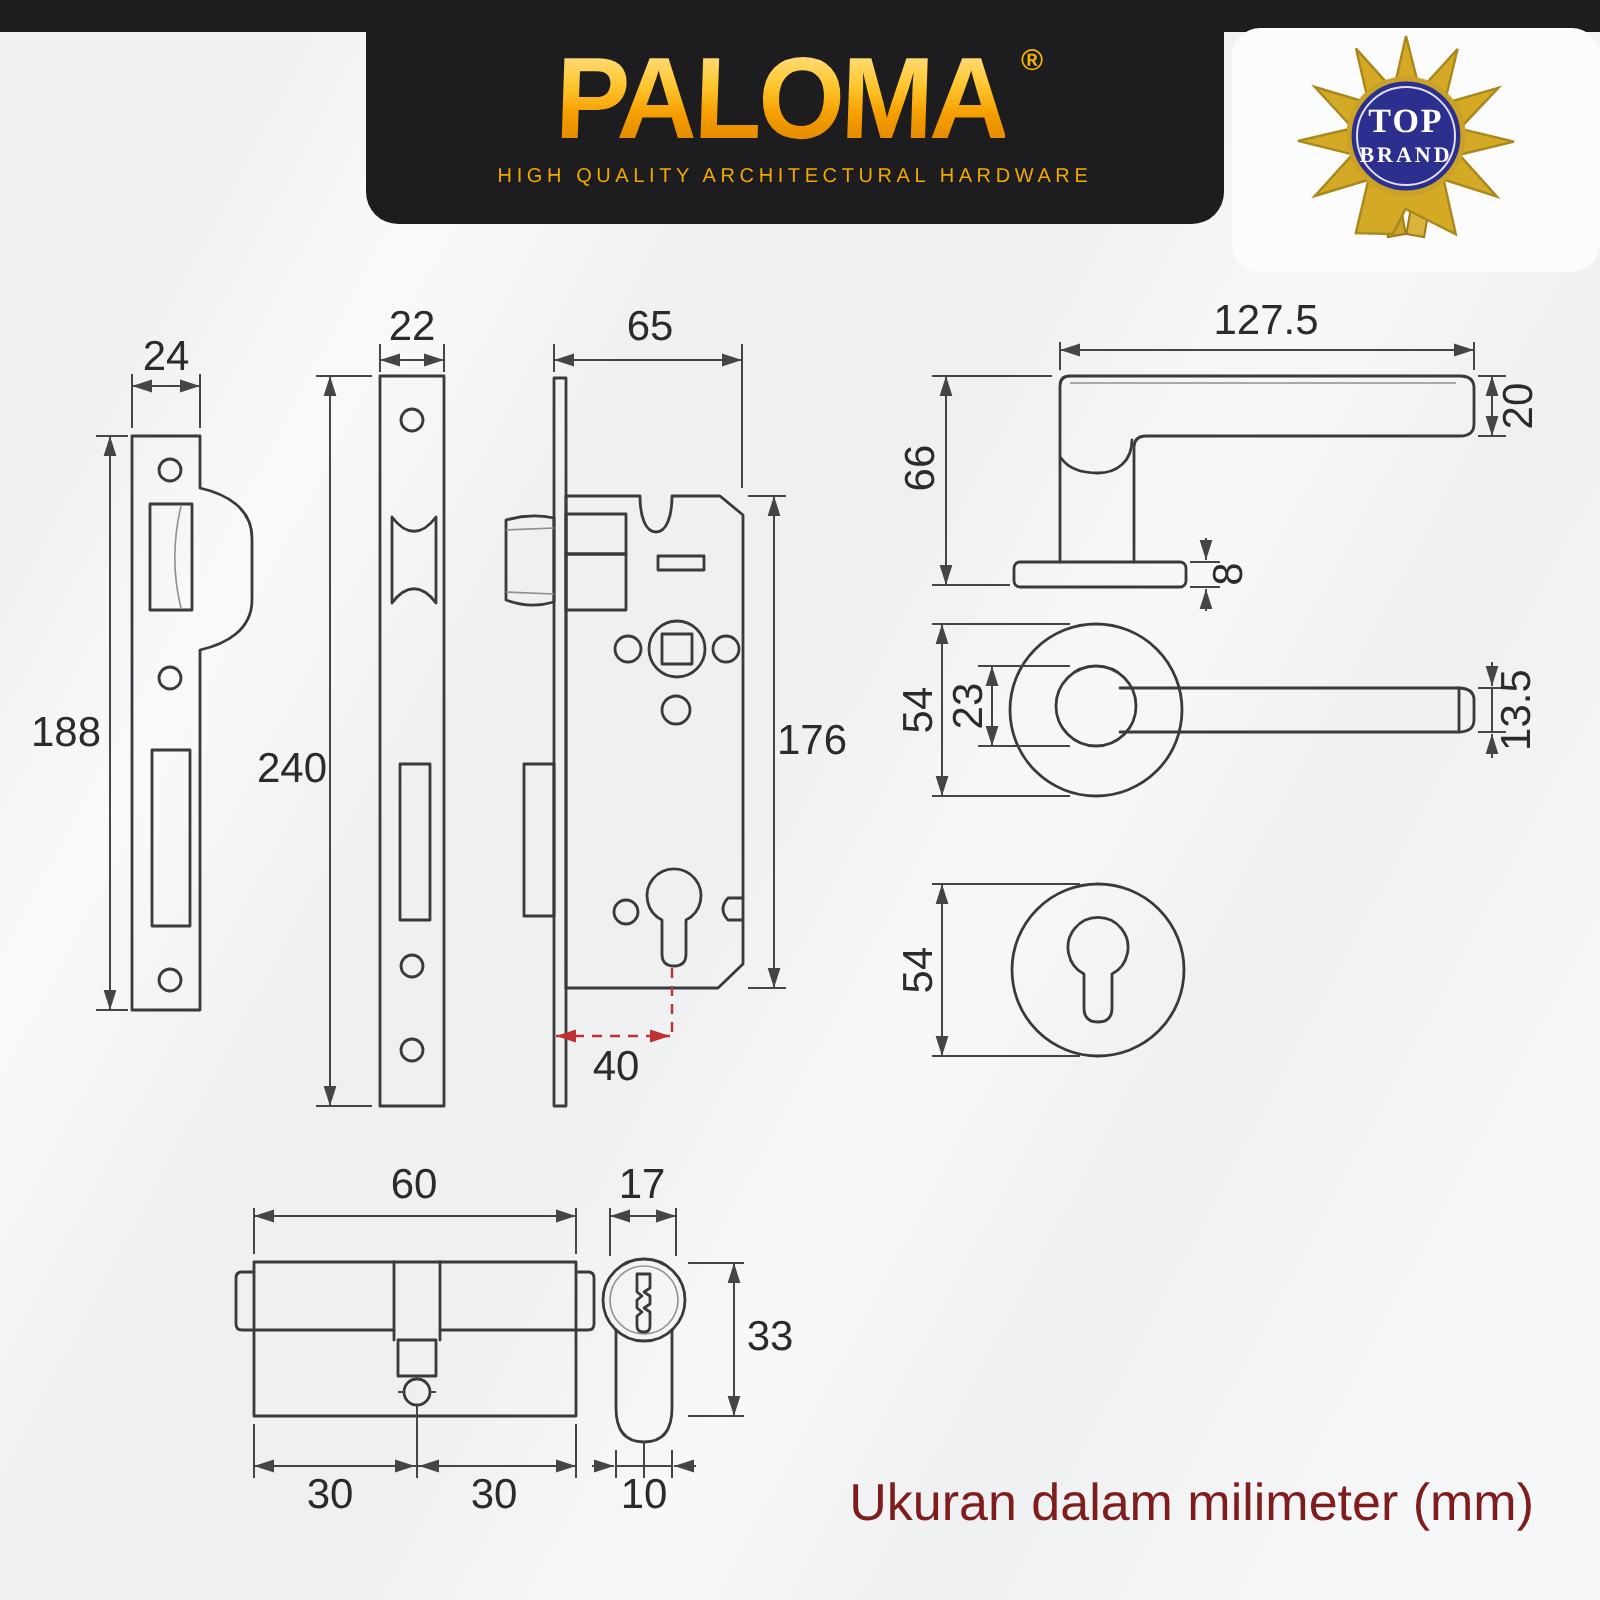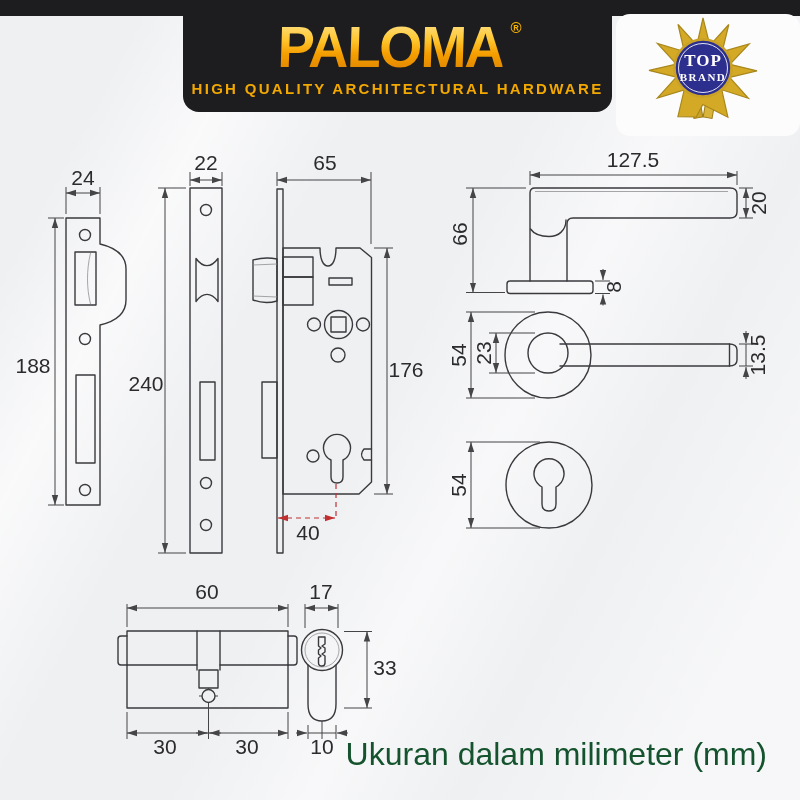--- a/index.html
+++ b/index.html
@@ -23,30 +23,30 @@
   .badge-card{left:616px;top:14px;width:184px;height:122px;background:#fcfcfd;border-radius:14px;}
   .logo-panel{left:183px;top:0;width:429px;height:112px;background:var(--banner);
     border-radius:0 0 16px 16px;display:flex;flex-direction:column;align-items:center;justify-content:center;}
   .brand-row{display:flex;align-items:flex-start;line-height:1;margin-top:2px;}
   .brand-word{
     font-size:58px;font-weight:900;letter-spacing:-2px;transform:scaleX(.96) skewX(-2deg);
     background:linear-gradient(180deg,#FFE599 0%,#FFC62E 38%,#F59E00 62%,#D97E00 100%);
     -webkit-background-clip:text;background-clip:text;color:transparent;
   }
   .brand-reg{font-size:15px;font-weight:700;color:#F5B301;margin-left:2px;margin-top:2px;}
-  .brand-tagline{font-size:15px;letter-spacing:2.3px;color:var(--gold);margin-top:4px;font-weight:700;}
+  .brand-tagline{font-size:10px;letter-spacing:2.3px;color:var(--gold);margin-top:4px;font-weight:400;}
   
   svg.draw{left:0;top:0;pointer-events:none;}
   .ol{stroke:var(--line);stroke-width:1.4;fill:none;stroke-linejoin:round;stroke-linecap:round;}
   .thin{stroke:#8f8f93;stroke-width:.8;fill:none;}
   .dl{stroke:var(--dim);stroke-width:1;fill:none;}
   .rl{stroke:var(--accent-red);stroke-width:1.2;fill:none;stroke-dasharray:5 4;}
   text.dt{font-family:"Liberation Sans",sans-serif;font-size:21px;fill:#2b2b2e;text-anchor:middle;}
   
-  .note{right:33px;top:736px;font-size:32px;color:#14532d;}
+  .note{right:33px;top:736px;font-size:26px;color:#7f1d1d;}
   
   .bt{font-family:"Liberation Serif",serif;fill:#fff;text-anchor:middle;font-weight:bold;}
 </style>
 </head>
 <body>
 
 <div class="abs top-strip"></div>
 <div class="abs badge-card"></div>
 <div class="abs logo-panel">
   <div class="brand-row">

